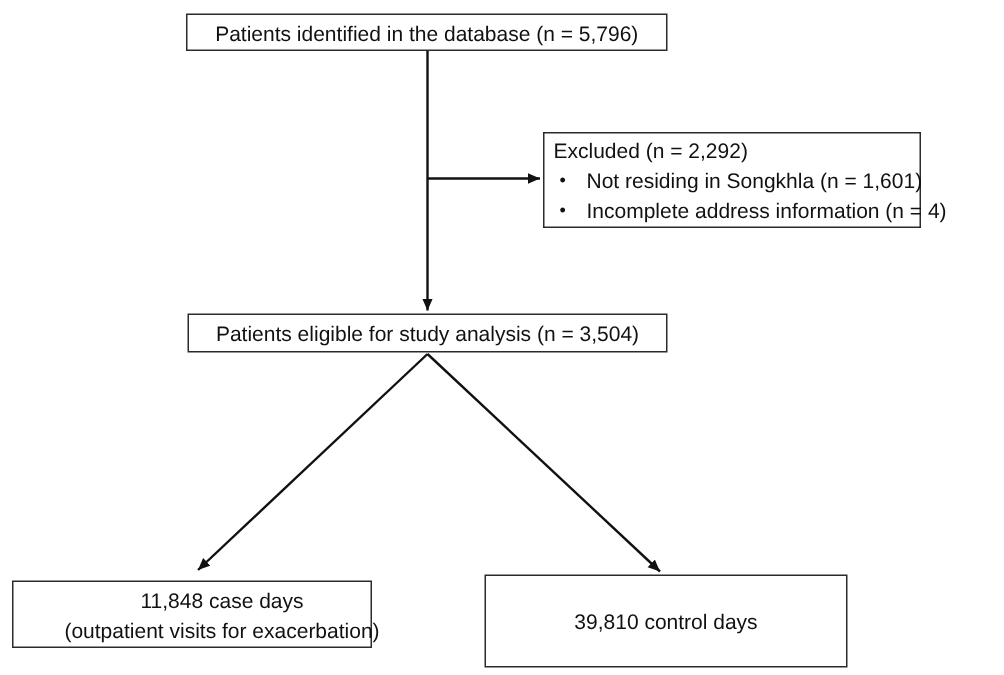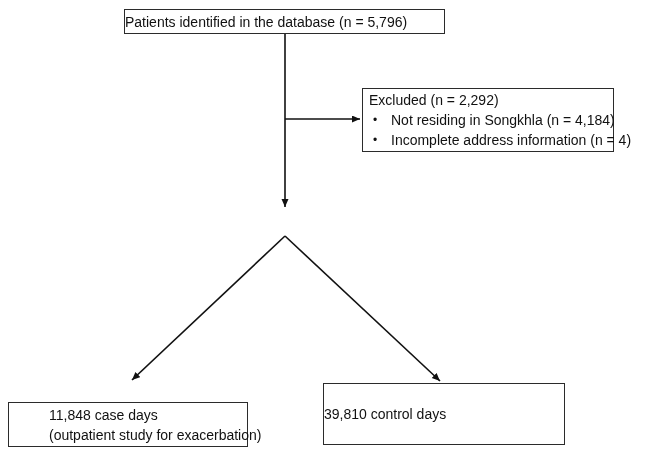--- a/index.html
+++ b/index.html
@@ -26,30 +26,30 @@
     position: absolute;
     box-sizing: border-box;
     border: 1.6px solid #2b2b2b;
     background: #ffffff;
     font-size: 14px;
     line-height: 20px;
   }
   .box.center {
     display: flex;
     flex-direction: column;
-    align-items: flex-start;
+    align-items: center;
     justify-content: center;
     text-align: center;
     white-space: nowrap;
   }
   .box-identified { left: 124px; top: 9px;  width: 321px; height: 25px; }
   .box-eligible   { left: 125px; top: 209px; width: 320px; height: 26px; }
   .box-excluded   { left: 362px; top: 88px; width: 252px; height: 64px;
                     padding: 1px 6px 0 6px; }
-  .box-case       { left: 8px;   top: 402px; width: 240px; height: 45px; padding-left: 40px; }
+  .box-case       { left: 8px;   top: 387px; width: 240px; height: 45px; padding-left: 40px; }
   .box-control    { left: 323px; top: 383px; width: 242px; height: 62px; }
   .excluded-item { display: flex; white-space: nowrap; }
   .excluded-item .bullet {
     width: 10px;
     margin-left: 4px;
     margin-right: 8px;
     flex: none;
     font-size: 12px;
   }
   .line { white-space: nowrap; }
@@ -72,31 +72,34 @@
   </svg>
 
   <div class="box center box-identified">
     <span class="line">Patients identified in the database (n = 5,796)</span>
   </div>
 
   <div class="box box-excluded">
     <div class="line">Excluded (n = 2,292)</div>
     <div class="excluded-item">
       <span class="bullet">•</span>
-      <span class="line">Not residing in Songkhla (n = 4,184)</span>
+      <span class="line">Not residing in Songkhla (n = 1,601)</span>
     </div>
     <div class="excluded-item">
       <span class="bullet">•</span>
       <span class="line">Incomplete address information (n = 4)</span>
     </div>
   </div>
 
+  <div class="box center box-eligible">
+    <span class="line">Patients eligible for study analysis (n = 3,504)</span>
+  </div>
 
   <div class="box center box-case">
     <span class="line">11,848 case days</span>
-    <span class="line">(outpatient study for exacerbation)</span>
+    <span class="line">(outpatient visits for exacerbation)</span>
   </div>
 
   <div class="box center box-control">
     <span class="line">39,810 control days</span>
   </div>
 
 </div>
 
 </body></html>

